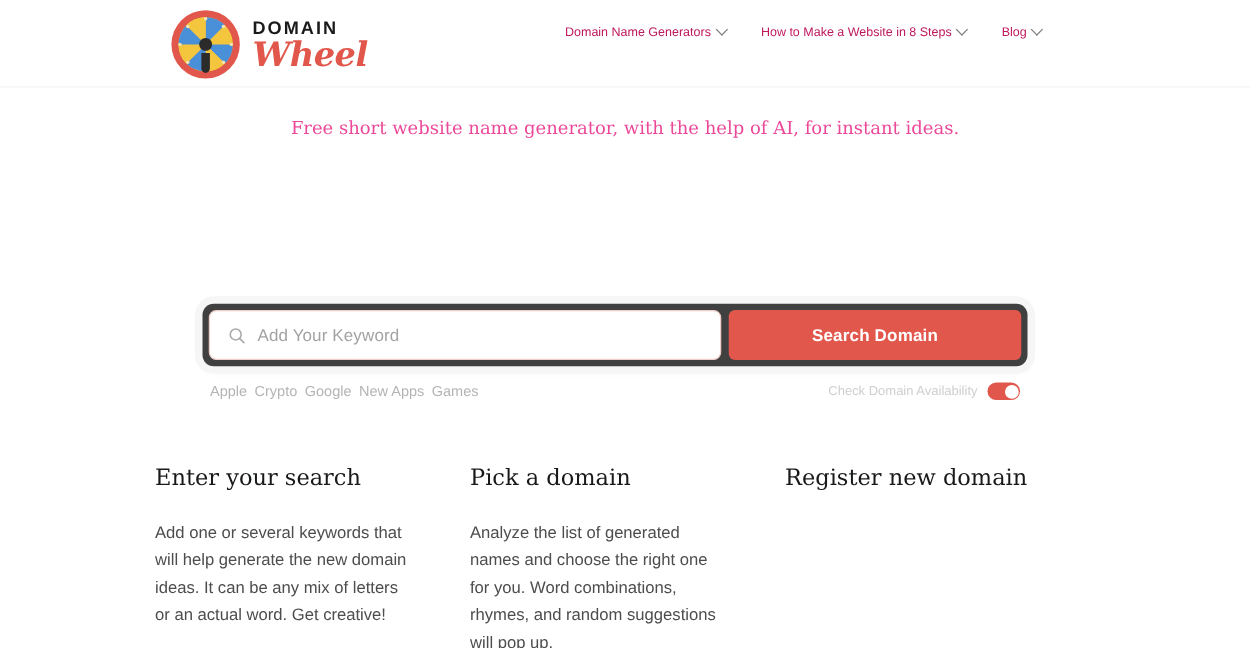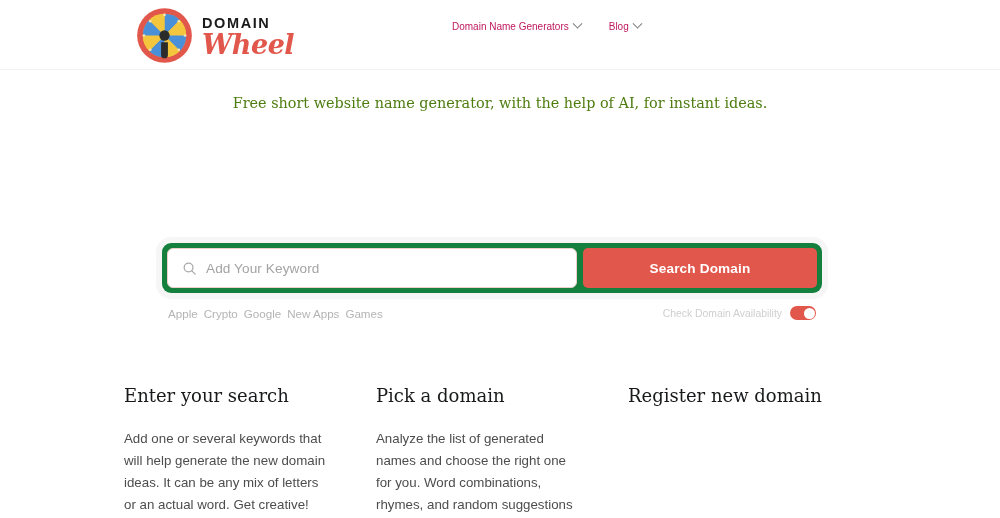--- a/index.html
+++ b/index.html
@@ -70,31 +70,31 @@
     font-weight: 400;
     font-size: 41px;
     color: #18191a;
     margin: 0;
     padding-top: 59px;
     letter-spacing: -0.2px;
   }
   .hero-sub {
     font-family: "DejaVu Serif", serif;
     font-size: 14.4px;
-    color: #4d7c0f;
+    color: #ec4899;
     margin: 0;
     padding-top: 25px;
   }
 
   
   .search-wrap {
     position: absolute;
     left: 162px; top: 243px;
     width: 660px; height: 50px;
-    background: #15803d;
+    background: #404040;
     border-radius: 9px;
     box-shadow: 0 0 0 6px rgba(246,246,246,0.95), 0 2px 10px rgba(0,0,0,0.055);
     display: flex; align-items: flex-end;
     padding: 5px;
   }
   .search-input-box {
     flex: 1;
     height: 40px;
     border: 1px solid #f0cfcb;
     border-radius: 6px;
@@ -162,21 +162,21 @@
     width: 756px;
     display: flex;
     gap: 0;
   }
   .col { width: 252px; padding-right: 45px; }
   .col-title {
     font-family: "DejaVu Serif", serif;
     font-size: 18px;
     font-weight: 400;
     color: #18191a;
-    margin: 13px 0 22px 0;
+    margin: 0 0 22px 0;
   }
   .col-body {
     font-size: 13.3px;
     line-height: 22px;
     color: #4d4d4d;
     margin: 0;
   }
   .col-link { color: #ee6a5e; text-decoration: none; cursor: pointer; }
 </style>
 </head>
@@ -212,20 +212,24 @@
       <span class="logo-wheel-word">Wheel</span>
     </span>
   </div>
 
   <nav class="nav">
     <div class="nav-item">
       <span>Domain Name Generators</span>
       <i class="chev"></i>
     </div>
     <div class="nav-item">
+      <span>How to Make a Website in 8 Steps</span>
+      <i class="chev"></i>
+    </div>
+    <div class="nav-item">
       <span>Blog</span>
       <i class="chev"></i>
     </div>
   </nav>
 </div>
 
 <div class="hero">
   <p class="hero-sub">Free short website name generator, with the help of AI, for instant ideas.</p>
 </div>
 

